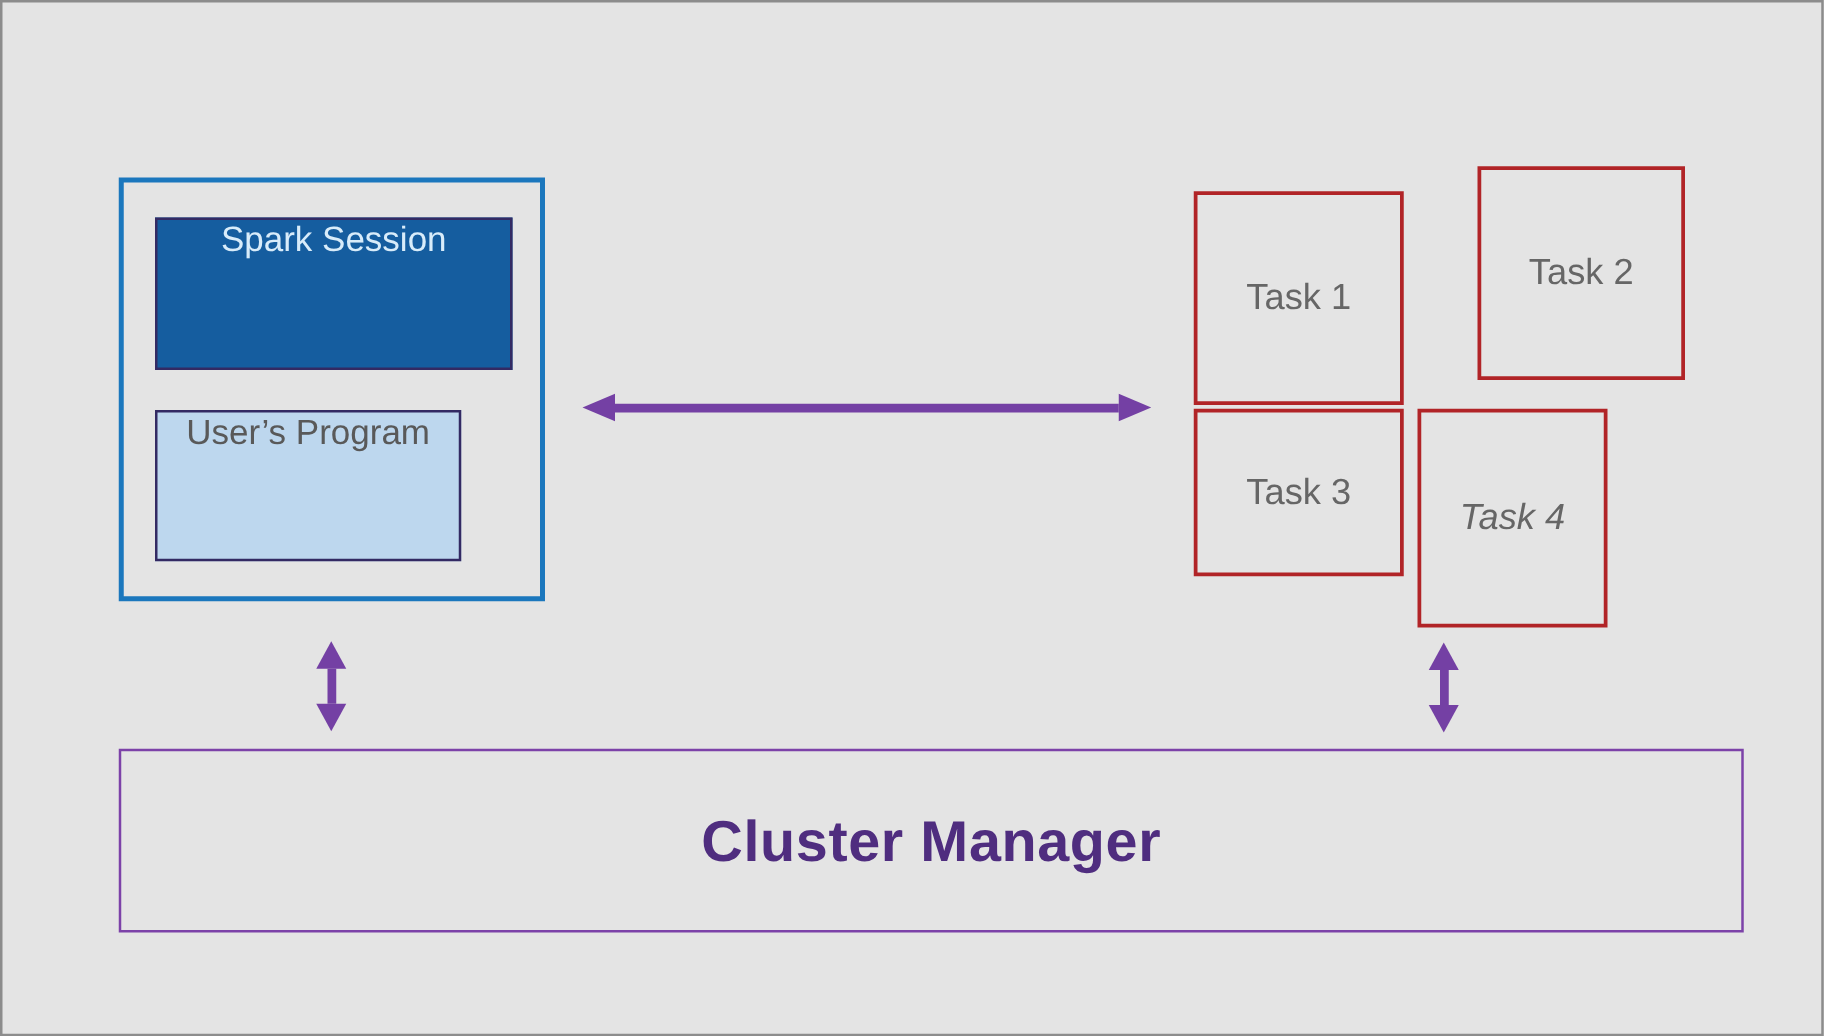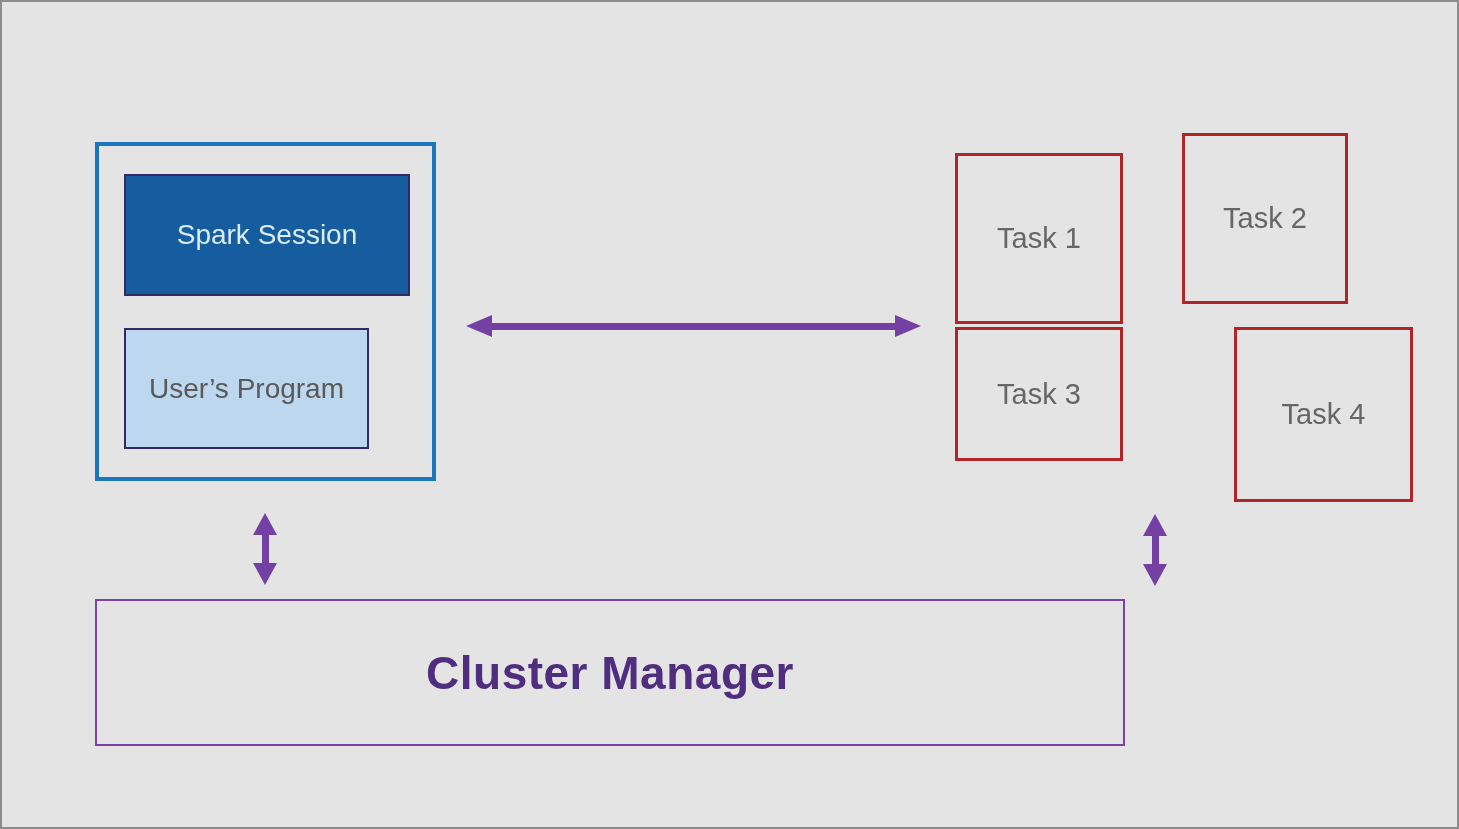--- a/index.html
+++ b/index.html
@@ -42,21 +42,21 @@
   }
   #driver-title   { left: 93px;  top: 62px; width: 341px; }
   #executors-title{ left: 953px; top: 62px; width: 393px; }
 
   #driver-box {
     left: 93px; top: 140px; width: 341px; height: 339px;
     border: 4px solid var(--driver-border);
     background: var(--bg);
   }
   .inner-box {
-    display: flex; align-items: center; justify-content: center;
+    display: flex; justify-content: center;
     font-size: 28px;
   }
   #spark-session-box {
     left: 122px; top: 172px; width: 286px; height: 122px;
     background: var(--spark-fill);
     border: 2px solid var(--inner-border);
     color: var(--spark-text);
   }
   #users-program-box {
     left: 122px; top: 326px; width: 245px; height: 121px;
@@ -68,24 +68,24 @@
   .task-box {
     border: 3px solid var(--task-border);
     background: var(--bg);
     display: flex; align-items: center; justify-content: center;
     font-size: 29px;
     color: var(--gray-text);
   }
   #task-1 { left: 953px;  top: 131px; width: 168px; height: 171px; margin-top: 20px; }
   #task-2 { left: 1180px; top: 131px; width: 166px; height: 171px; }
   #task-3 { left: 953px;  top: 325px; width: 168px; height: 134px; }
-  #task-4 { left: 1232px; top: 325px; width: 179px; height: 175px; }
+  #task-4 { left: 1132px; top: 325px; width: 152px; height: 175px; font-style: italic; }
 
   #cluster-box {
-    left: 93px; top: 597px; width: 1030px; height: 147px;
+    left: 93px; top: 597px; width: 1300px; height: 147px;
     border: 2px solid var(--cluster-border);
     background: var(--bg);
     display: flex; align-items: center; justify-content: center;
   }
   #cluster-label {
     font-size: 46px;
     font-weight: bold;
     color: var(--cluster-text);
     letter-spacing: 0.5px;
   }

